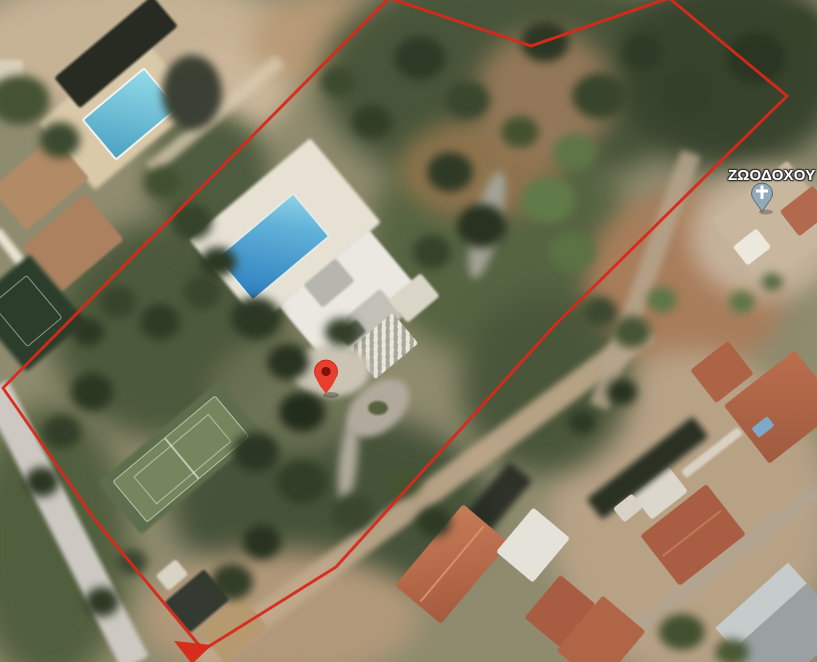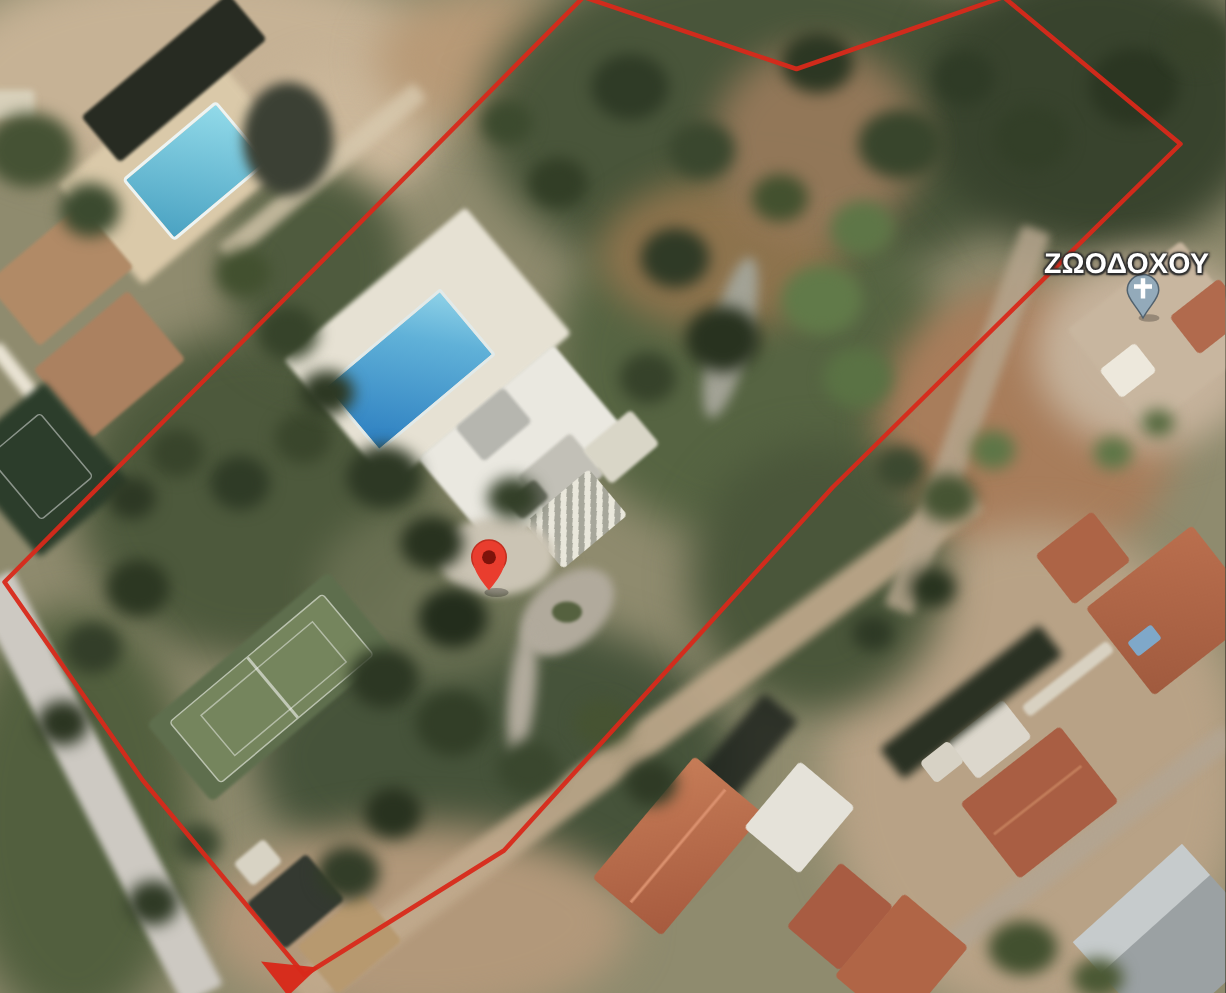--- a/index.html
+++ b/index.html
@@ -2,22 +2,22 @@
 <html><head>
 <meta charset="utf-8">
 <style>
   html,body{margin:0;padding:0;background:#222;font-family:"Liberation Sans",sans-serif;}
   #map{position:relative;width:817px;height:662px;overflow:hidden;background:#8f8b6e;}
   .b{position:absolute;border-radius:50%;}
   .r{position:absolute;border-radius:3px;}
   #overlay{position:absolute;left:0;top:0;pointer-events:none;z-index:50;}
   .marker{pointer-events:auto;cursor:pointer;}
   #poi-label{
-    position:absolute;left:696px;top:166px;z-index:60;white-space:nowrap;
-    font-size:19px;font-weight:700;color:#fff;letter-spacing:.2px;cursor:pointer;
+    position:absolute;left:728px;top:166px;z-index:60;white-space:nowrap;
+    font-size:15px;font-weight:700;color:#fff;letter-spacing:.2px;cursor:pointer;
     text-shadow:-1px -1px 1px rgba(45,45,45,.95),1px -1px 1px rgba(45,45,45,.95),
                 -1px 1px 1px rgba(45,45,45,.95),1px 1px 1px rgba(45,45,45,.95),0 0 3px rgba(30,30,30,.8);
   }
   .courtline{position:absolute;}
 </style>
 </head>
 <body>
 
 <div id="map">
 

